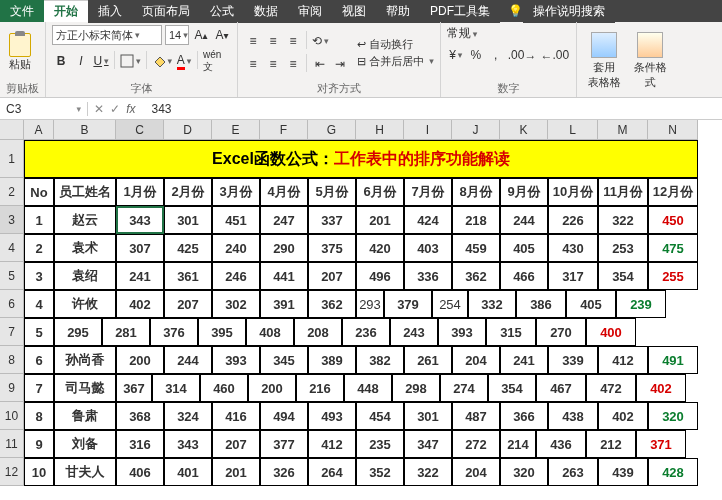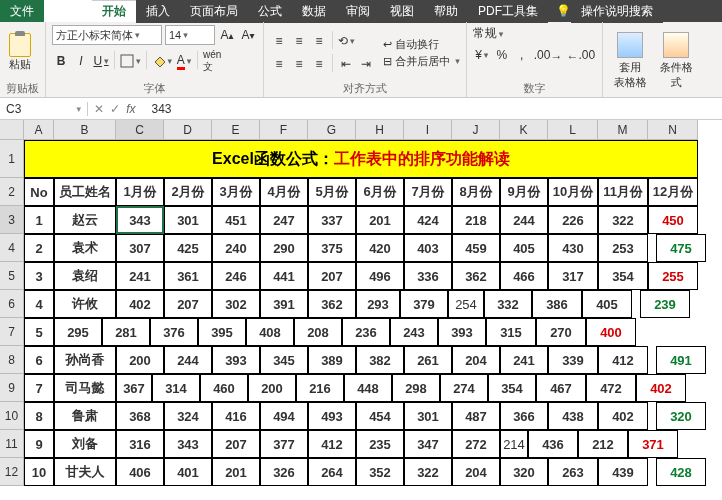--- a/index.html
+++ b/index.html
@@ -1,20 +1,20 @@
 <!DOCTYPE html>
 <html><head>
 <meta charset="utf-8">
 <style>
 * { box-sizing: border-box; margin: 0; padding: 0; font-family: "Microsoft YaHei", sans-serif; }
 body { background: #fff; font-size: 12px; color: #333; overflow: hidden; width: 722px; height: 500px; }
 .titlebar { background: #fff; height: 22px; display: flex; align-items: stretch; }
 .titlebar .tab { padding: 3px 10px; font-size: 12px; display: flex; align-items: center; }
 .titlebar .green { background: #217346; color: #fff; }
-.titlebar .active { background: #fff; color: #217346; font-weight: bold; border-top: 1px solid #ccc; margin-left: 48px; }
+.titlebar .active { background: #fff; color: #217346; font-weight: bold; border-top: 1px solid #ccc; }
 .titlebar .dark { background: #444; color: #fff; }
 .titlebar .rest { background: #444; color: #fff; flex: 1; display: flex; align-items: center; }
 .titlebar .bulb { margin-left: 8px; color: #ffd966; }
 .ribbon { background: #f3f2f1; border-bottom: 1px solid #ccc; display: flex; height: 76px; }
 .group { border-right: 1px solid #d4d4d4; display: flex; flex-direction: column; justify-content: space-between; padding: 3px 6px 1px; }
 .group-body { display: flex; align-items: center; gap: 4px; flex: 1; }
 .group-label { text-align: center; font-size: 11px; color: #666; padding-top: 1px; }
 .paste-big { display: flex; flex-direction: column; align-items: center; justify-content: center; width: 28px; }
 .paste-icon { width: 22px; height: 24px; background: #fff4ce; border: 1px solid #d4a800; border-radius: 2px; position: relative; }
 .paste-icon::before { content: ""; position: absolute; top: -3px; left: 5px; width: 10px; height: 5px; background: #888; border-radius: 2px 2px 0 0; }
@@ -39,21 +39,21 @@
 .fx-input { flex: 1; padding: 0 4px; font-size: 12px; }
 .corner { width: 24px; height: 20px; background: #e6e6e6; border-right: 1px solid #bbb; border-bottom: 1px solid #bbb; }
 .colh { height: 20px; border-right: 1px solid #bbb; border-bottom: 1px solid #bbb; display: flex; align-items: center; justify-content: center; font-size: 12px; color: #333; background: #e6e6e6; }
 .rowh { width: 24px; border-right: 1px solid #bbb; border-bottom: 1px solid #bbb; display: flex; align-items: center; justify-content: center; font-size: 12px; color: #333; background: #e6e6e6; }
 .title-cell { background: #ffff00; height: 38px; display: flex; align-items: center; justify-content: center; font-size: 16px; font-weight: bold; border: 1px solid #000; }
 .title-cell .t1 { color: #000; }
 .title-cell .t2 { color: #d60000; }
 .th { background: #fff; border: 1px solid #000; height: 28px; display: flex; align-items: center; justify-content: center; font-weight: bold; font-size: 13px; }
 .td { background: #fff; border: 1px solid #000; height: 28px; display: flex; align-items: center; justify-content: center; font-size: 13px; }
 .td.red { color: #d60000; font-weight: bold; }
-.td.green { color: #0a7d2e; font-weight: bold; margin-left: 8px; }
+.td.green { color: #0a7d2e; font-weight: bold; }
 .td.name { font-weight: bold; }
 .selected-bd { outline: 2px solid #217346; outline-offset: -2px; }
 .colh.sel, .rowh.sel { background: #d8d8d8; }
 .dd::after { content: "▾"; font-size: 9px; margin-left: 2px; color: #666; }
 svg { display: block; }
 </style>
 </head>
 <body>
 
 <div class="titlebar">
@@ -81,21 +81,21 @@
         <span style="font-size:11px">粘贴</span>
       </div>
     </div>
     <div class="group-label">剪贴板</div>
   </div>
 
   <div class="group">
     <div style="display:flex;flex-direction:column;gap:3px">
       <div class="font-row">
         <div class="combo dd" style="width:110px">方正小标宋简体</div>
-        <div class="combo dd" style="width:50px">14</div>
+        <div class="combo dd" style="width:24px">14</div>
         <span class="rbtn">A<sup>▴</sup></span>
         <span class="rbtn">A<sup>▾</sup></span>
       </div>
       <div class="btn-row">
         <span class="rbtn bold">B</span>
         <span class="rbtn ital">I</span>
         <span class="rbtn under dd">U</span>
         <span class="sep"></span>
         <span class="rbtn dd">
             <svg width="14" height="14">
@@ -288,21 +288,21 @@
     </div>
     <div style="display:flex">
       <div class="rowh" style="height:28px">6</div>
       <div class="td" style="width:30px;font-weight:bold">4</div>
       <div class="td name" style="width:62px">许攸</div>
       <div class="td" style="width:48px;font-weight:bold">402</div>
       <div class="td" style="width:48px;font-weight:bold">207</div>
       <div class="td" style="width:48px;font-weight:bold">302</div>
       <div class="td" style="width:48px;font-weight:bold">391</div>
       <div class="td" style="width:48px;font-weight:bold">362</div>
-      <div class="td" style="width:44px;font-weight:bold">293</div>
+      <div class="td" style="width:28px;font-weight:normal">293</div>
       <div class="td" style="width:48px;font-weight:bold">379</div>
       <div class="td" style="width:36px;font-weight:normal">254</div>
       <div class="td" style="width:48px;font-weight:bold">332</div>
       <div class="td" style="width:50px;font-weight:bold">386</div>
       <div class="td" style="width:50px;font-weight:bold">405</div>
       <div class="td green" style="width:50px;font-weight:bold">239</div>
     </div>
     <div style="display:flex">
       <div class="rowh" style="height:28px">7</div>
       <div class="td" style="width:30px;font-weight:bold">5</div>
@@ -375,21 +375,21 @@
       <div class="td" style="width:30px;font-weight:bold">9</div>
       <div class="td name" style="width:62px">刘备</div>
       <div class="td" style="width:48px;font-weight:bold">316</div>
       <div class="td" style="width:48px;font-weight:bold">343</div>
       <div class="td" style="width:48px;font-weight:bold">207</div>
       <div class="td" style="width:48px;font-weight:bold">377</div>
       <div class="td" style="width:48px;font-weight:bold">412</div>
       <div class="td" style="width:48px;font-weight:bold">235</div>
       <div class="td" style="width:48px;font-weight:bold">347</div>
       <div class="td" style="width:48px;font-weight:bold">272</div>
-      <div class="td" style="width:28px;font-weight:normal">214</div>
+      <div class="td" style="width:36px;font-weight:bold">214</div>
       <div class="td" style="width:50px;font-weight:bold">436</div>
       <div class="td" style="width:50px;font-weight:bold">212</div>
       <div class="td red" style="width:50px;font-weight:bold">371</div>
     </div>
     <div style="display:flex">
       <div class="rowh" style="height:28px">12</div>
       <div class="td" style="width:30px;font-weight:bold">10</div>
       <div class="td name" style="width:62px">甘夫人</div>
       <div class="td" style="width:48px;font-weight:bold">406</div>
       <div class="td" style="width:48px;font-weight:bold">401</div>

